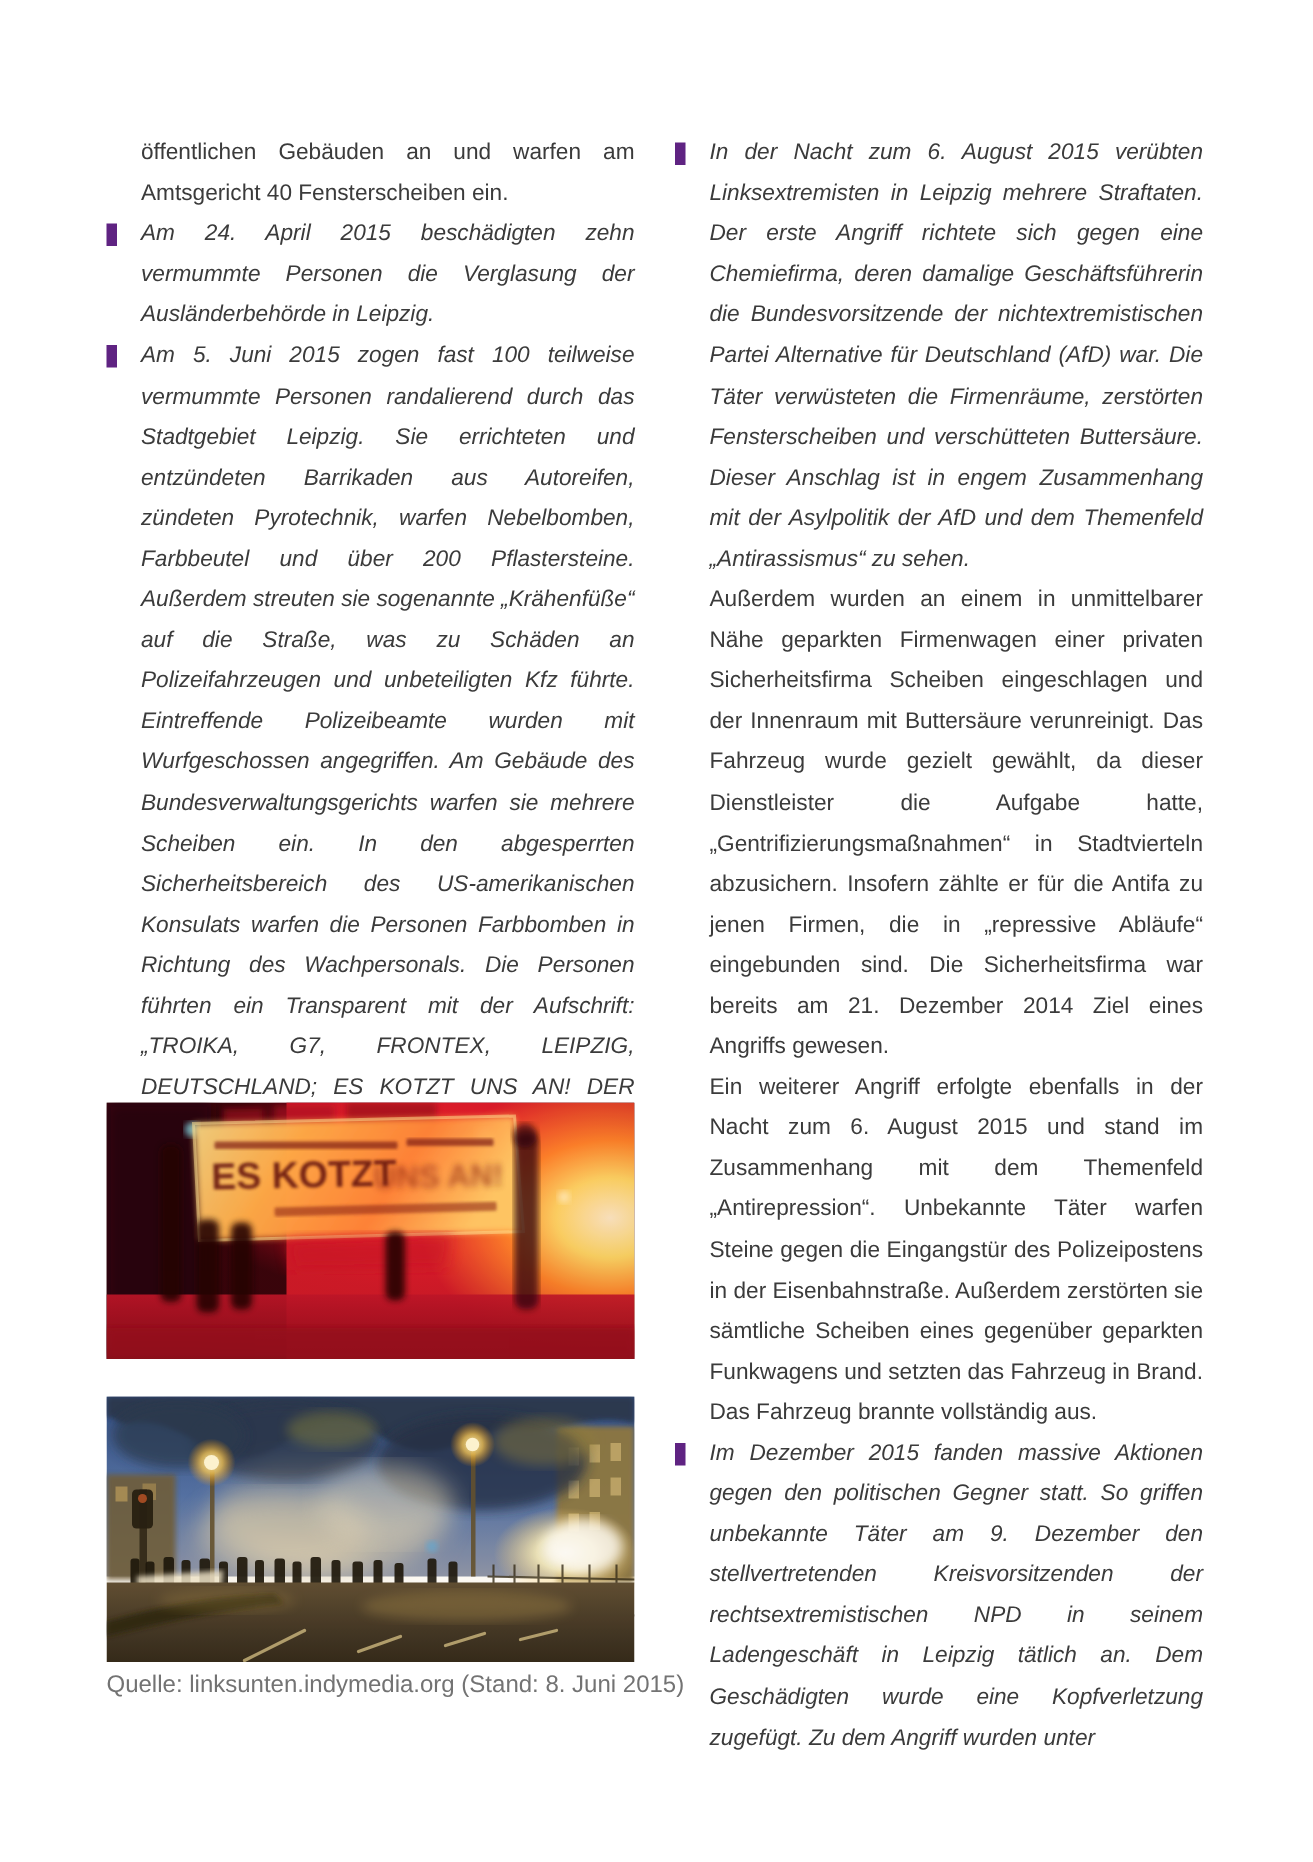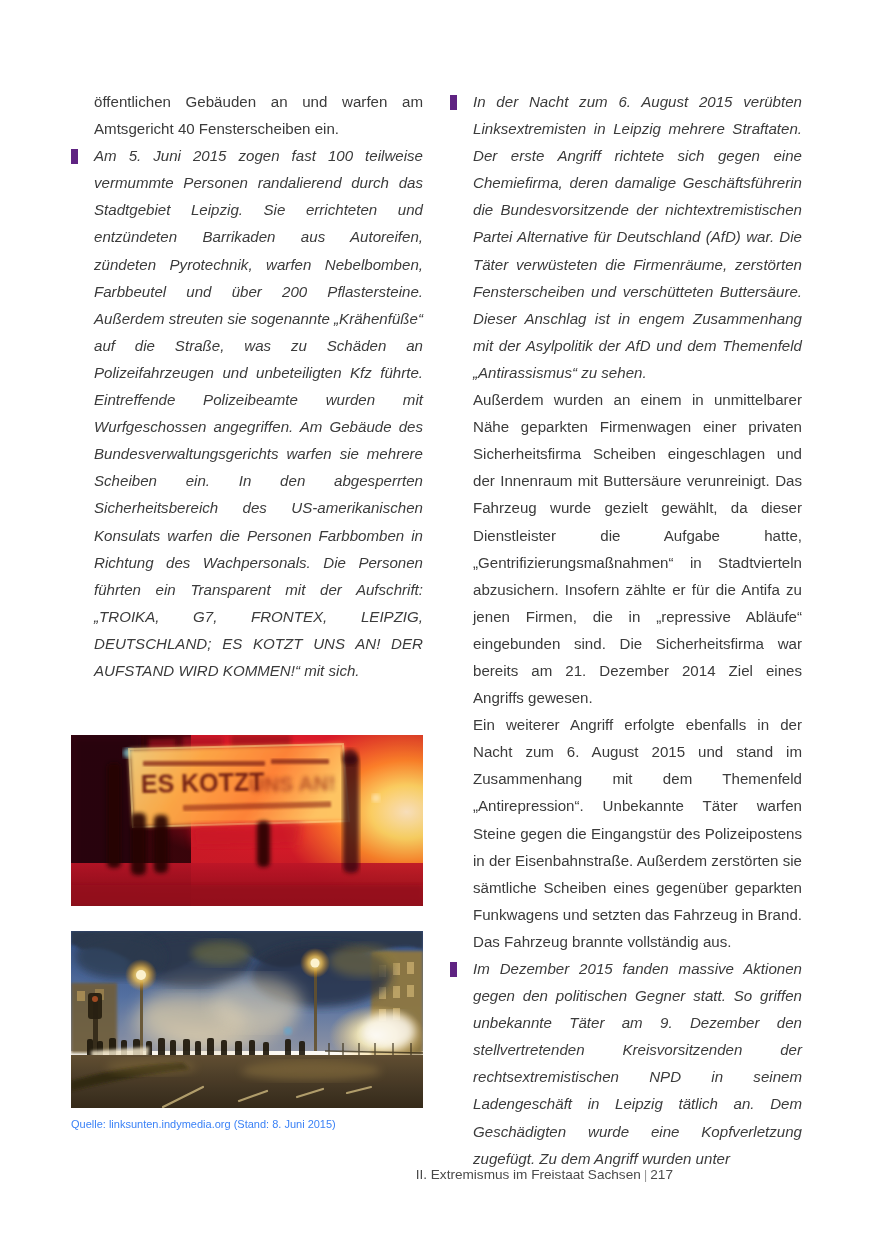--- a/index.html
+++ b/index.html
@@ -80,23 +80,23 @@
   .photo {
     width: 100%;
     height: 100%;
     display: block;
   }
   .caption {
     position: absolute;
     left: 71px;
     top: 1114px;
     width: 360px;
-    font-size: 11px;
+    font-size: 16px;
     line-height: 20px;
-    color: #3b82f6;
+    color: #737373;
     white-space: nowrap;
   }
 
   
   .footer {
     position: absolute;
     right: 71px;
     top: 1165px;
     font-size: 13.6px;
     line-height: 20px;
@@ -113,20 +113,24 @@
 <body>
 
 <div class="page">
 
   <div class="col col-left">
 
     <p class="para plain">
       <span class="txt">öffentlichen Gebäuden an und warfen am Amtsgericht 40 Fensterscheiben ein.</span>
     </p>
 
+    <p class="para bulleted">
+      <span class="bullet"></span>
+      <span class="txt">Am 24. April 2015 beschädigten zehn vermummte Personen die Verglasung der Ausländerbehörde in Leipzig.</span>
+    </p>
 
     <p class="para bulleted">
       <span class="bullet"></span>
       <span class="txt">Am 5. Juni 2015 zogen fast 100 teilweise vermummte Personen randalierend durch das Stadtgebiet Leipzig. Sie errichteten und entzündeten Barrikaden aus Autoreifen, zündeten Pyrotechnik, warfen Nebelbomben, Farbbeutel und über 200 Pflastersteine. Außerdem streuten sie sogenannte „Krähenfüße“ auf die Straße, was zu Schäden an Polizeifahrzeugen und unbeteiligten Kfz führte. Eintreffende Polizeibeamte wurden mit Wurfgeschossen angegriffen. Am Gebäude des Bundesverwaltungsgerichts warfen sie mehrere Scheiben ein. In den abgesperrten Sicherheitsbereich des US-amerikanischen Konsulats warfen die Personen Farbbomben in Richtung des Wachpersonals. Die Personen führten ein Transparent mit der Aufschrift: „TROIKA, G7, FRONTEX, LEIPZIG, DEUTSCHLAND; ES KOTZT UNS AN! DER AUFSTAND WIRD KOMMEN!“ mit sich.</span>
     </p>
 
   </div>
 
   <div class="col col-right">
 
@@ -369,17 +373,14 @@
 
       <ellipse cx="240" cy="140" rx="70" ry="10" fill="#b99a52" opacity="0.3" filter="url(#b2)"></ellipse>
       <ellipse cx="80" cy="136" rx="46" ry="8" fill="#a98c48" opacity="0.25" filter="url(#b2)"></ellipse>
 
       <rect x="0" y="0" width="352" height="177" fill="#c89a3a" opacity="0.06"></rect>
     </svg>
   </div>
 
   <div class="caption">Quelle: linksunten.indymedia.org (Stand: 8. Juni 2015)</div>
 
-  <div class="footer">
-    <span>II. Extremismus im Freistaat Sachsen</span><span class="sep">|</span><span>217</span>
-  </div>
 
 </div>
 
 </body></html>

